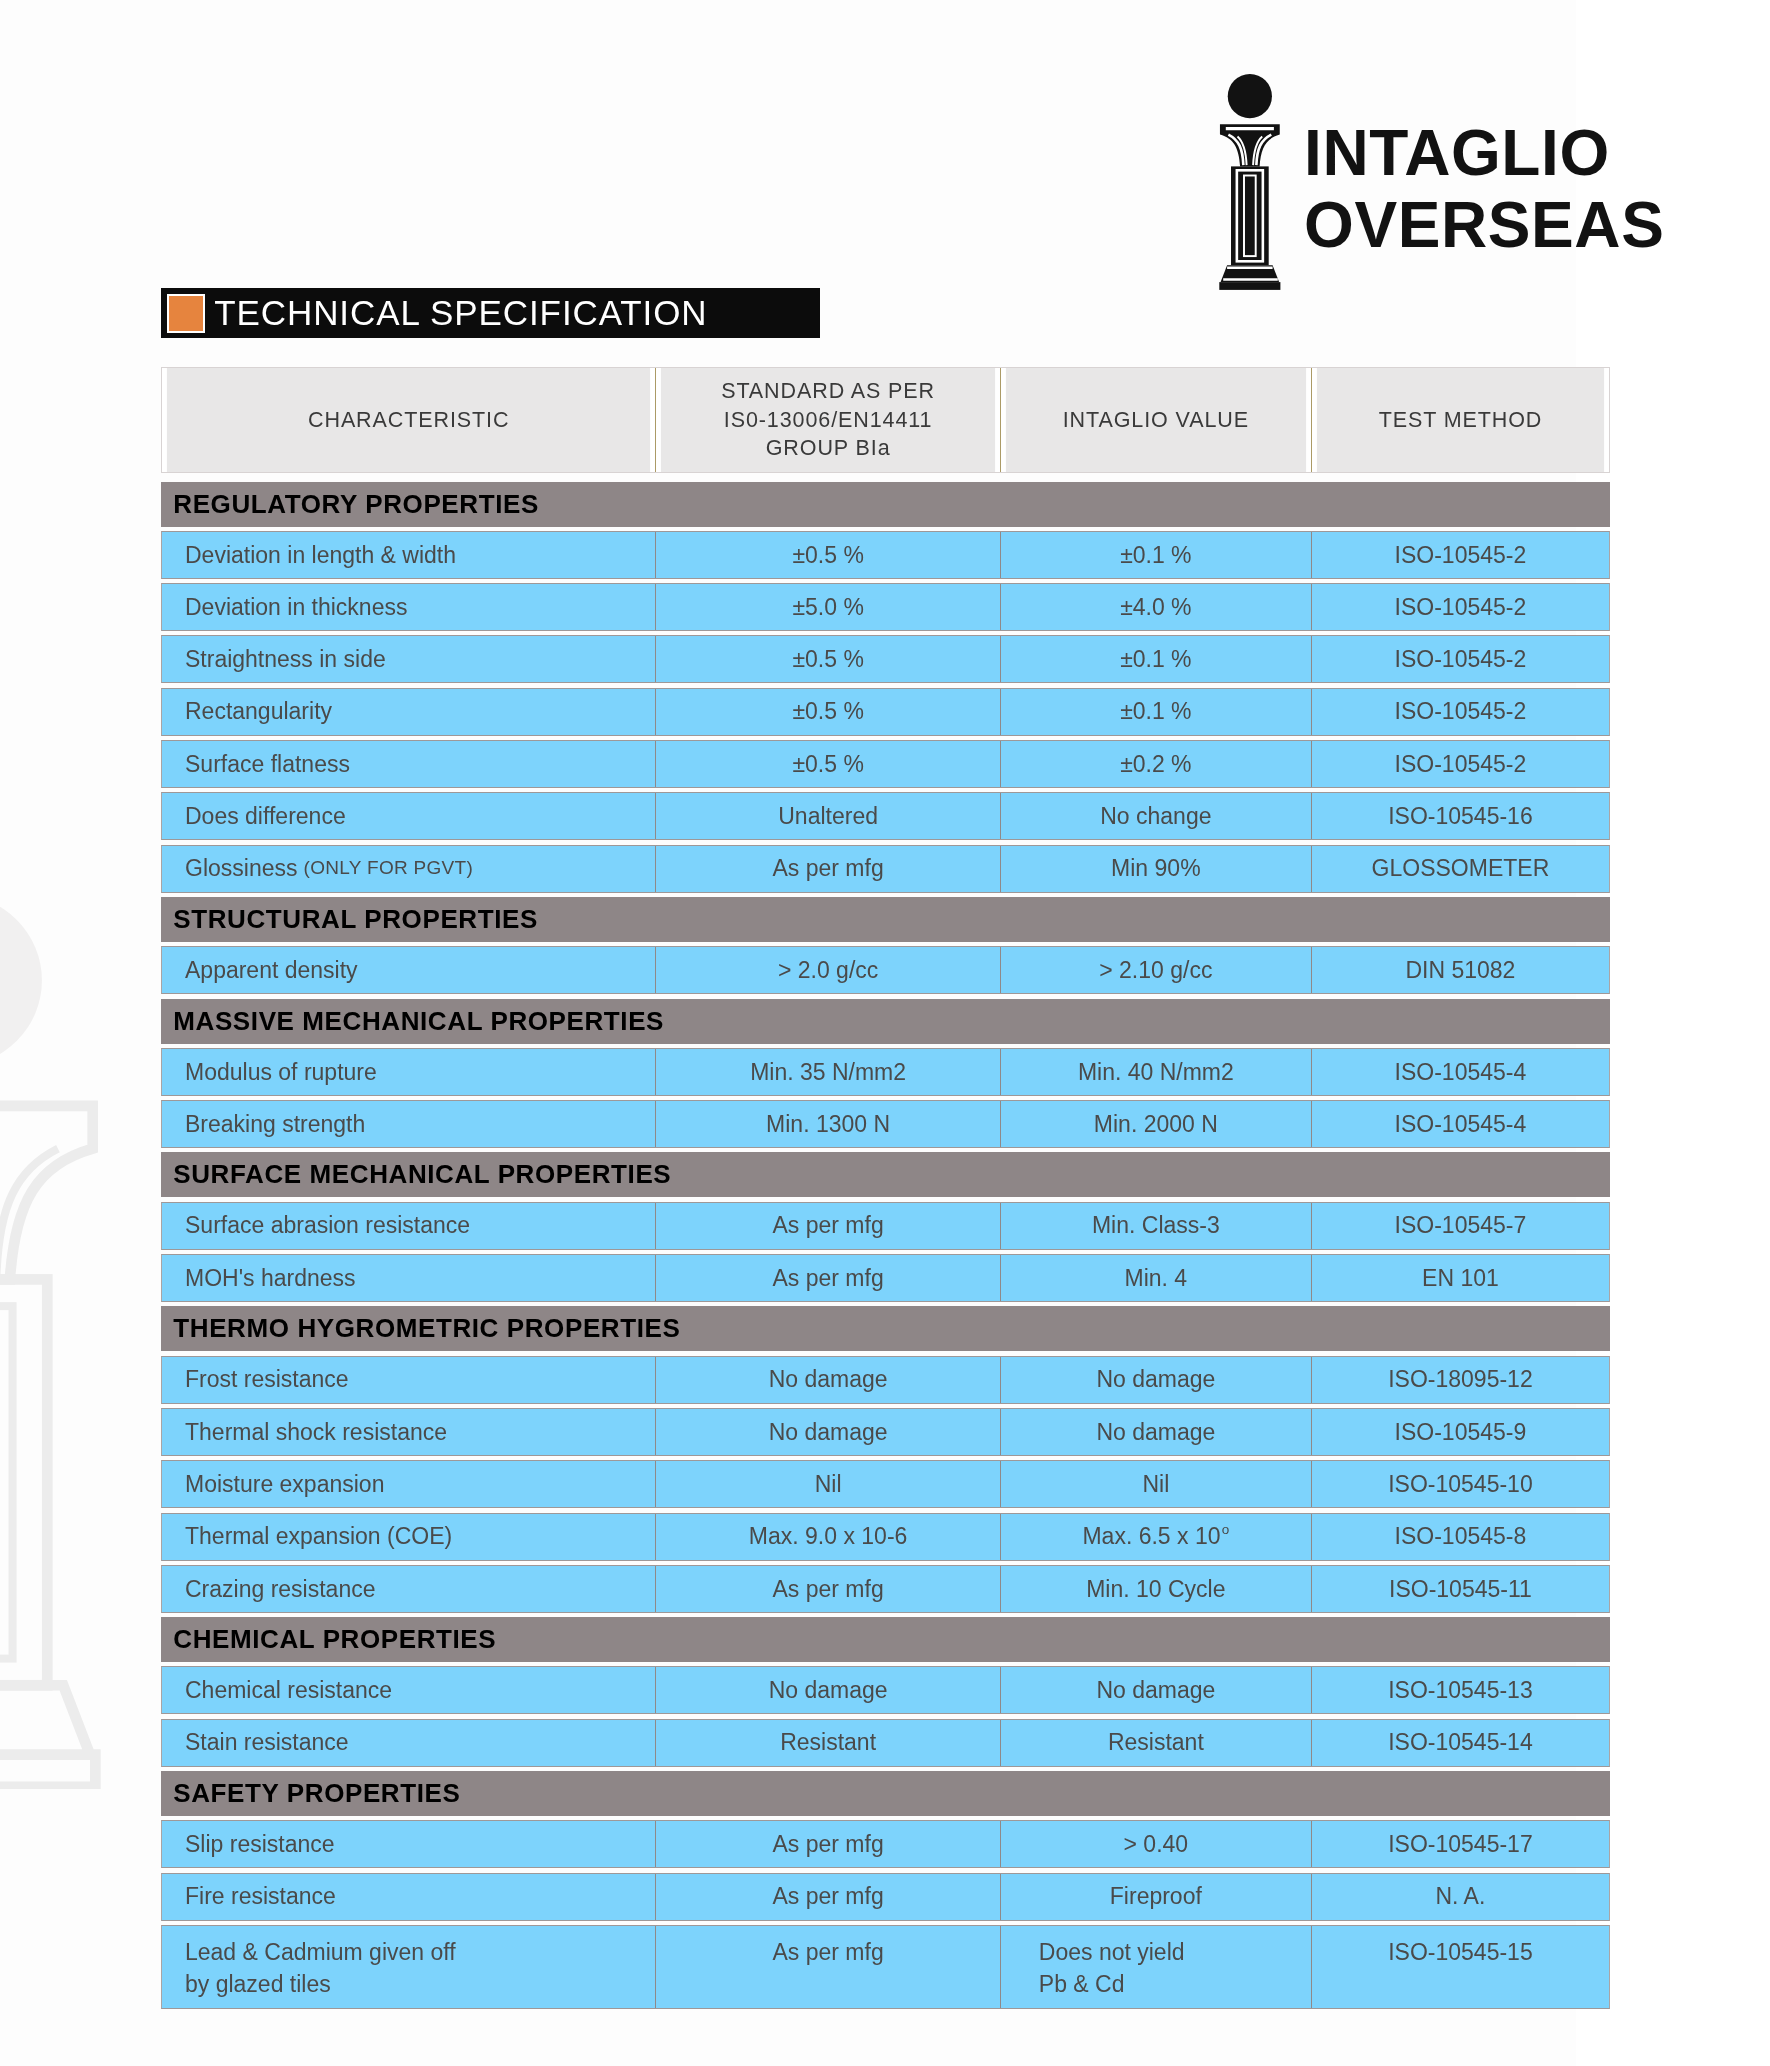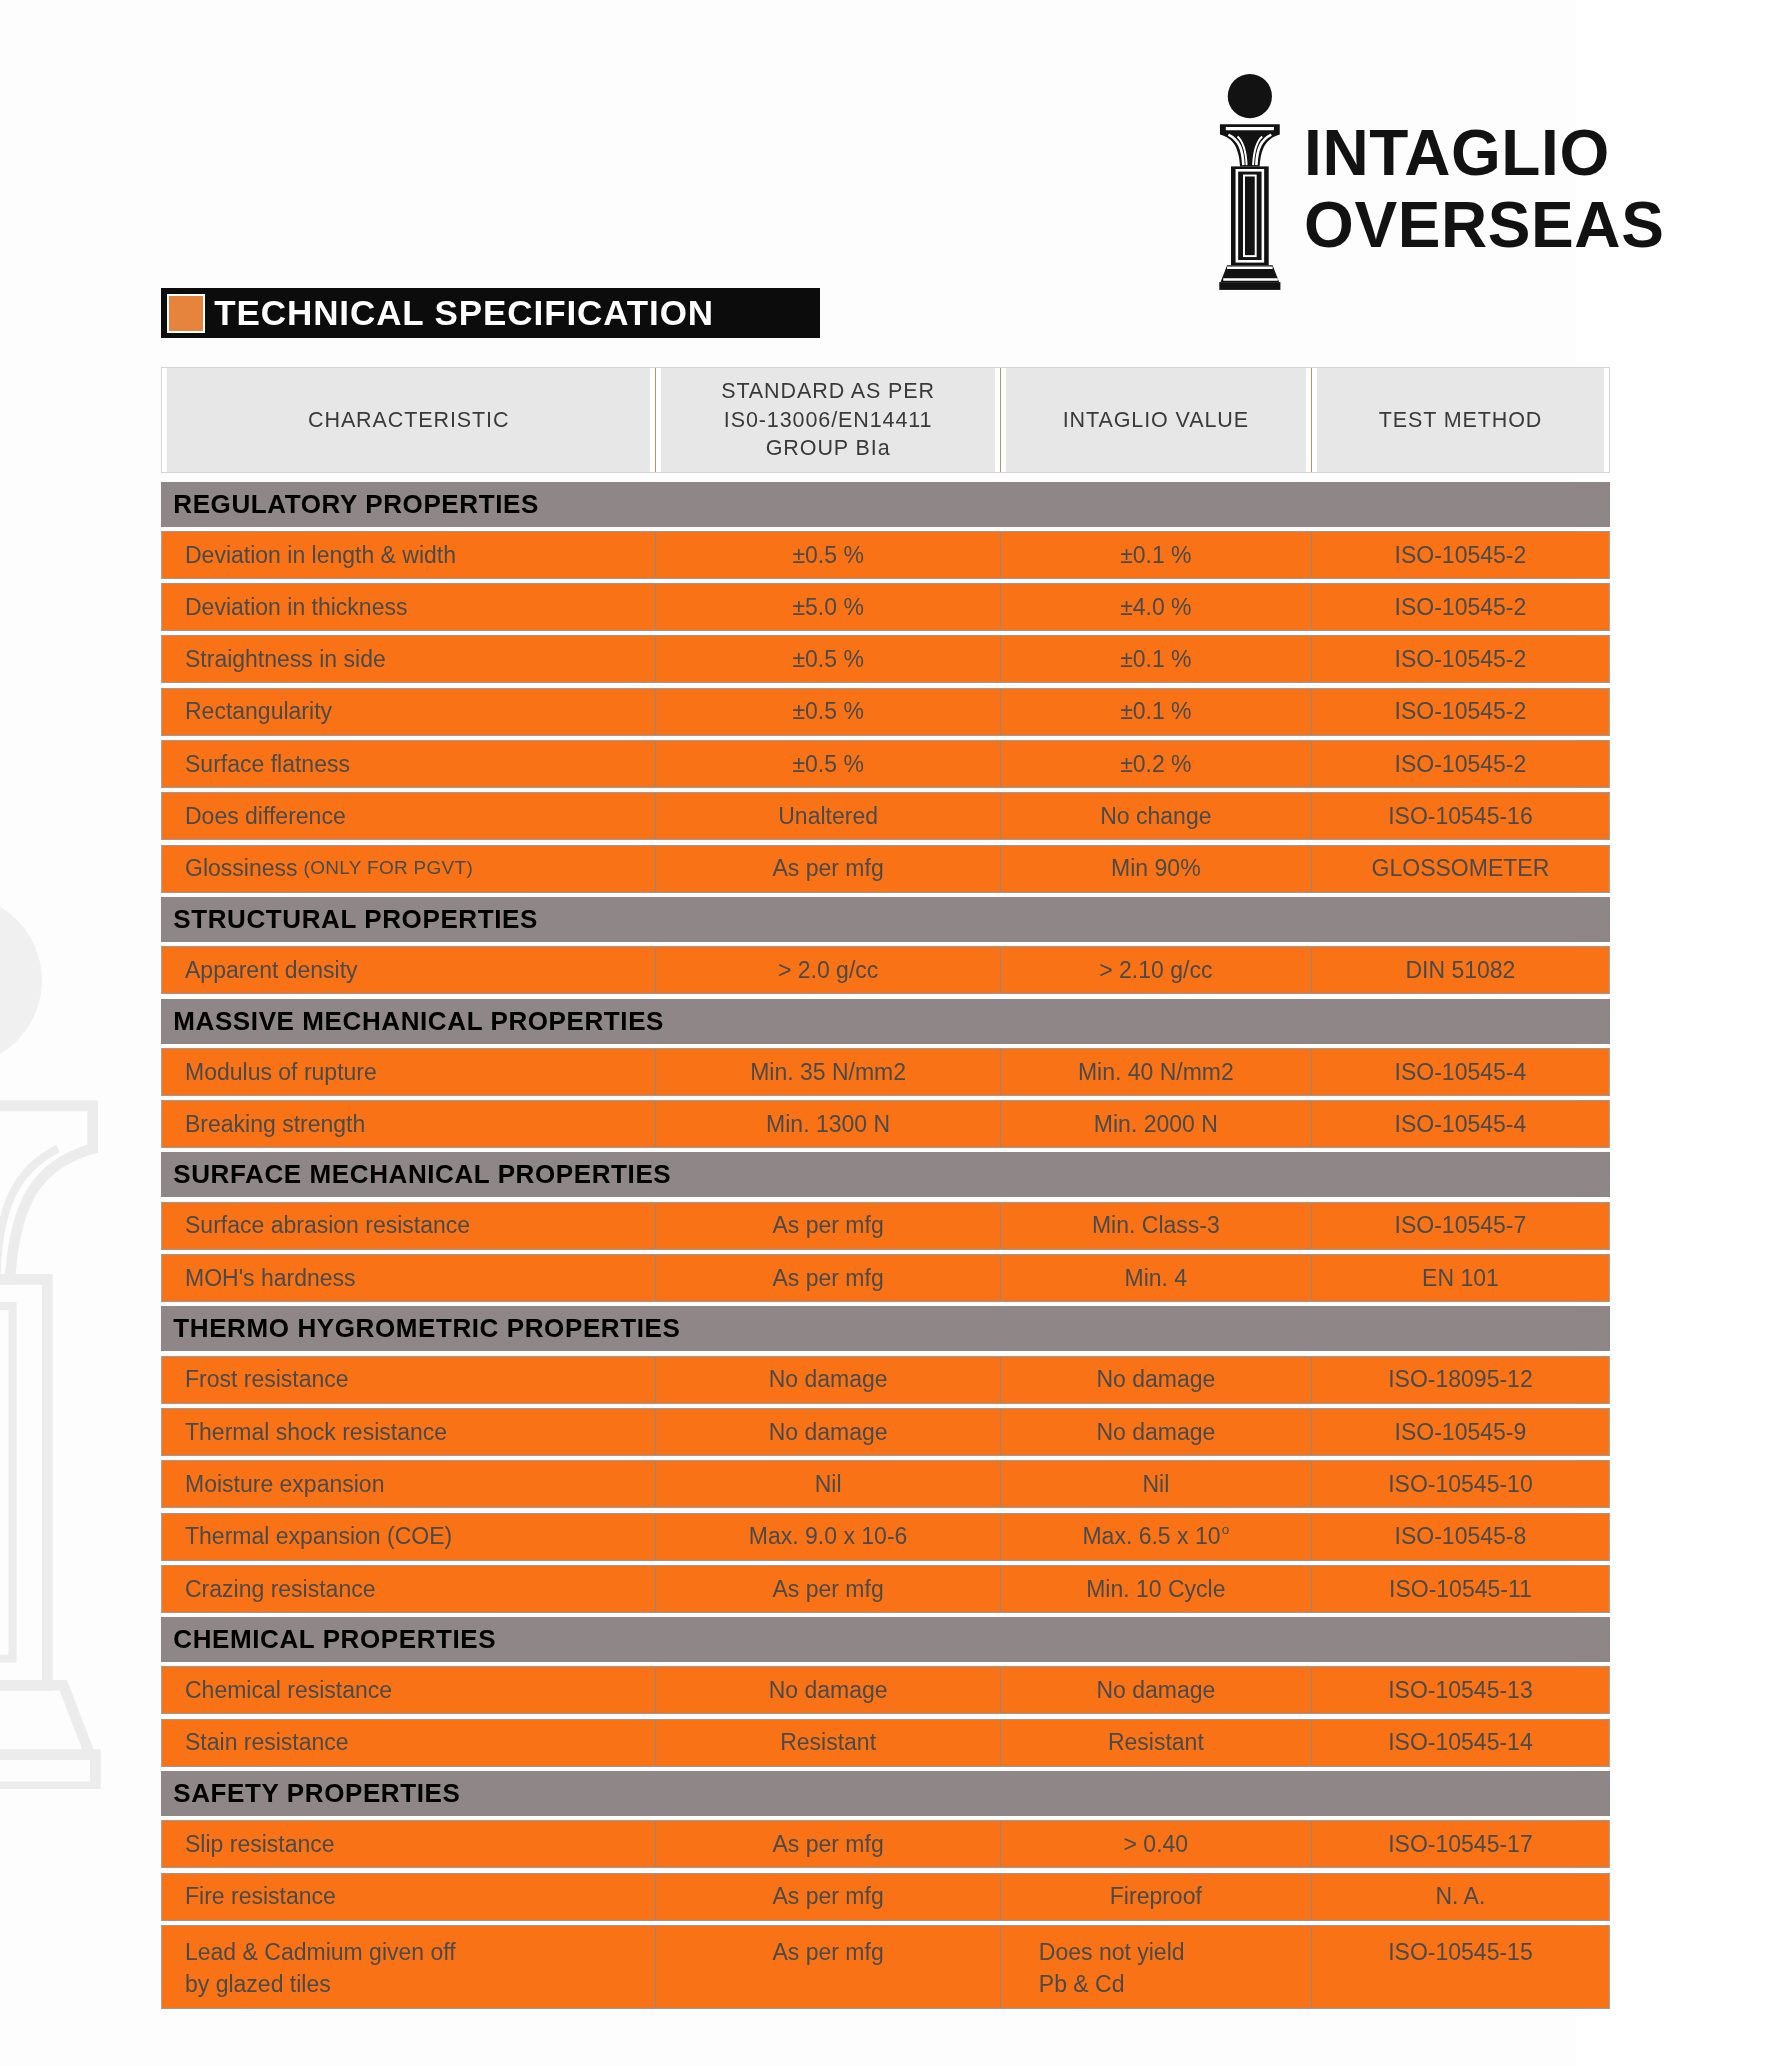--- a/index.html
+++ b/index.html
@@ -13,36 +13,36 @@
   .brand{position:absolute;left:1218px;top:71px;display:flex;align-items:flex-start;}
   .brand .icon{width:65px;height:216px;margin-top:2.5px;}
   .brand .words{margin-left:21px;margin-top:47px;color:#121212;font-weight:bold;
                 font-size:64px;line-height:1.12;letter-spacing:0.6px;white-space:nowrap;}
 
   
   .title-bar{position:absolute;left:161px;top:288px;width:659px;height:50px;
              background:var(--title-bar-bg,#0c0c0c);display:flex;align-items:center;}
   .orange-sq{width:38px;height:39px;margin-left:5.5px;background:var(--accent-orange,#e6843e);
              border:2.5px solid #ffffff;flex:0 0 auto;}
-  .title-text{color:#ffffff;font-weight:bold;font-size:35px;letter-spacing:0.9px;margin-left:9.8px;white-space:nowrap;}
+  .title-text{color:#ffffff;font-weight:normal;font-size:35px;letter-spacing:0.9px;margin-left:9.8px;white-space:nowrap;}
 
   
   .spec-table{position:absolute;left:161px;top:367px;width:1449px;}
   .thead{display:grid;grid-template-columns:34.1% 23.8% 21.5% 20.6%;height:106px;
          border:0.6px solid #d8d3d3;margin-bottom:8.6px;}
   .th{background:var(--header-bg,#e8e7e7);display:flex;align-items:center;justify-content:center;
       text-align:center;font-size:21.5px;color:#3a3a3a;letter-spacing:0.9px;white-space:pre-line;
       line-height:1.32;box-shadow:inset -4.9px 0 0 #ffffff, inset 4.9px 0 0 #ffffff;}
   .th + .th{border-left:1.8px solid var(--header-separator,#ab9a66);}
 
   .band{height:45px;margin-bottom:4.3px;background:var(--band-bg,#8e8687);color:#000000;
         font-weight:bold;font-size:26px;letter-spacing:0.6px;display:flex;align-items:center;
         padding-left:12.3px;}
   .trow{display:grid;grid-template-columns:34.1% 23.8% 21.5% 20.6%;min-height:48px;
-        background:#f97316;border-top:0.6px solid #9e9898;border-bottom:0.6px solid #9e9898;
+        background:#7dd3fc;border-top:0.6px solid #9e9898;border-bottom:0.6px solid #9e9898;
         border-left:0.6px solid #aaa4a4;border-right:0.6px solid #aaa4a4;margin-bottom:4.3px;}
   .trow.tall{min-height:84px;}
   .trow.tall .cell{align-items:flex-start;padding-top:9.8px;}
   .cell{display:flex;align-items:center;justify-content:center;font-size:23px;color:#4a4a4a;
         line-height:1.42;padding:2.5px 4.9px;}
   .cell span{white-space:pre-line;}
   .cell.char-cell{justify-content:flex-start;text-align:left;padding-left:23px;}
   .cell.left{justify-content:flex-start;text-align:left;padding-left:38px;}
   .trow .cell + .cell{border-left:1.2px solid #8f8989;}
   .cell .suffix{font-size:19px;margin-left:6.1px;letter-spacing:0.3px;}

